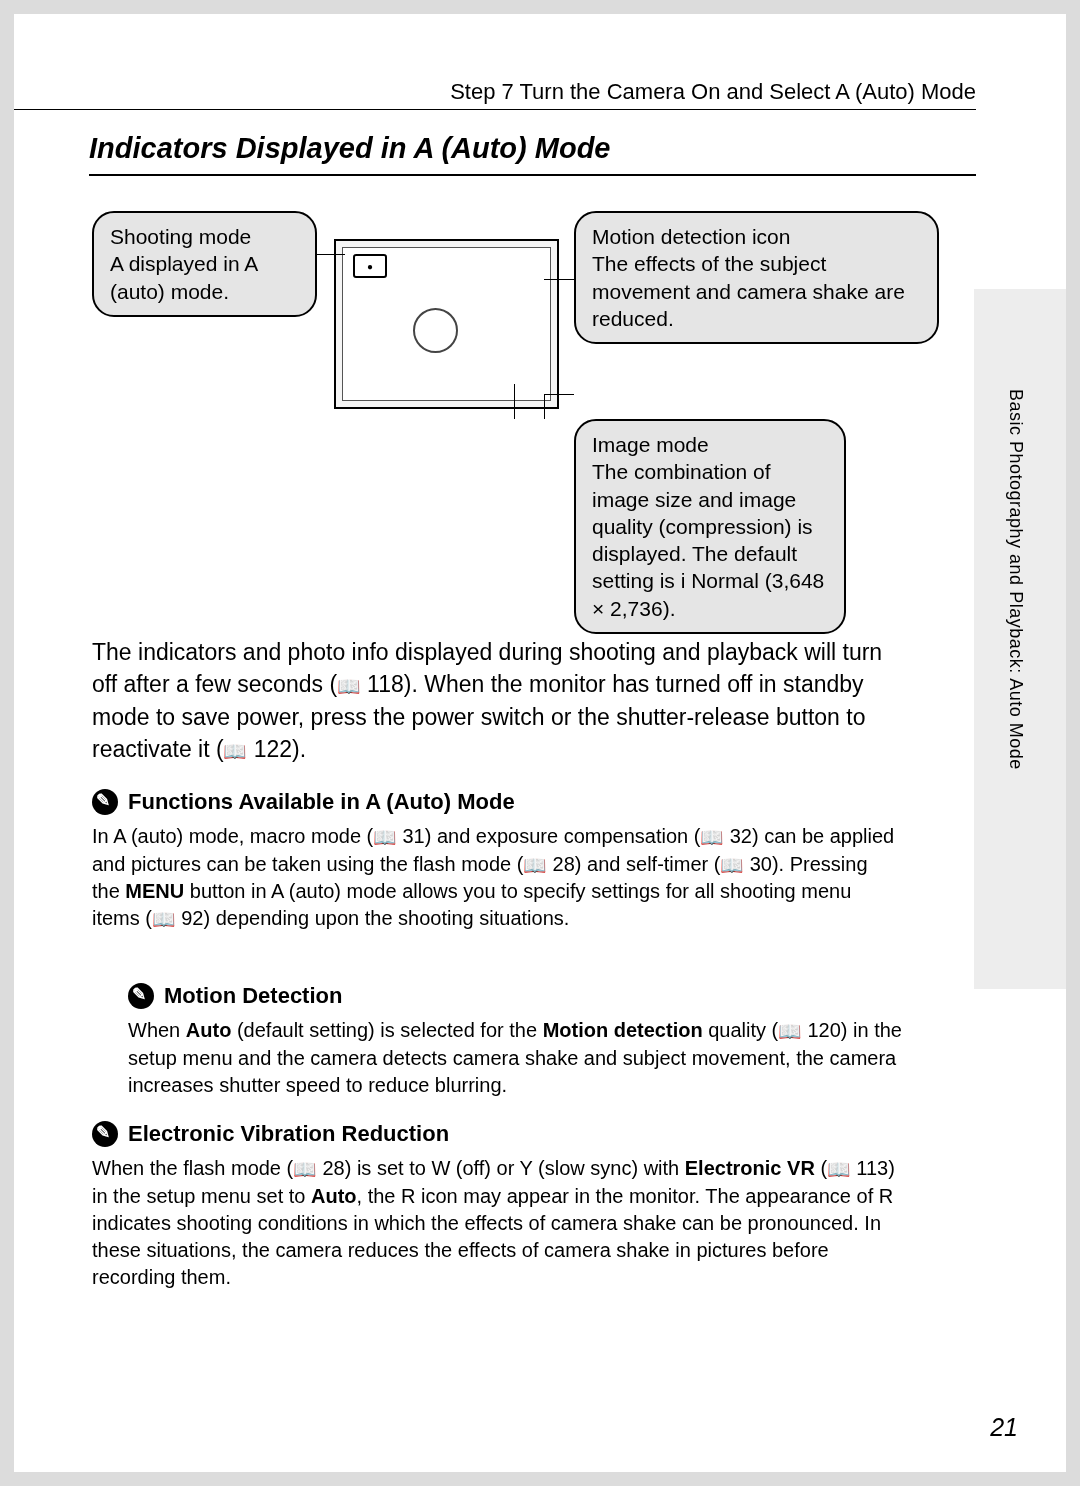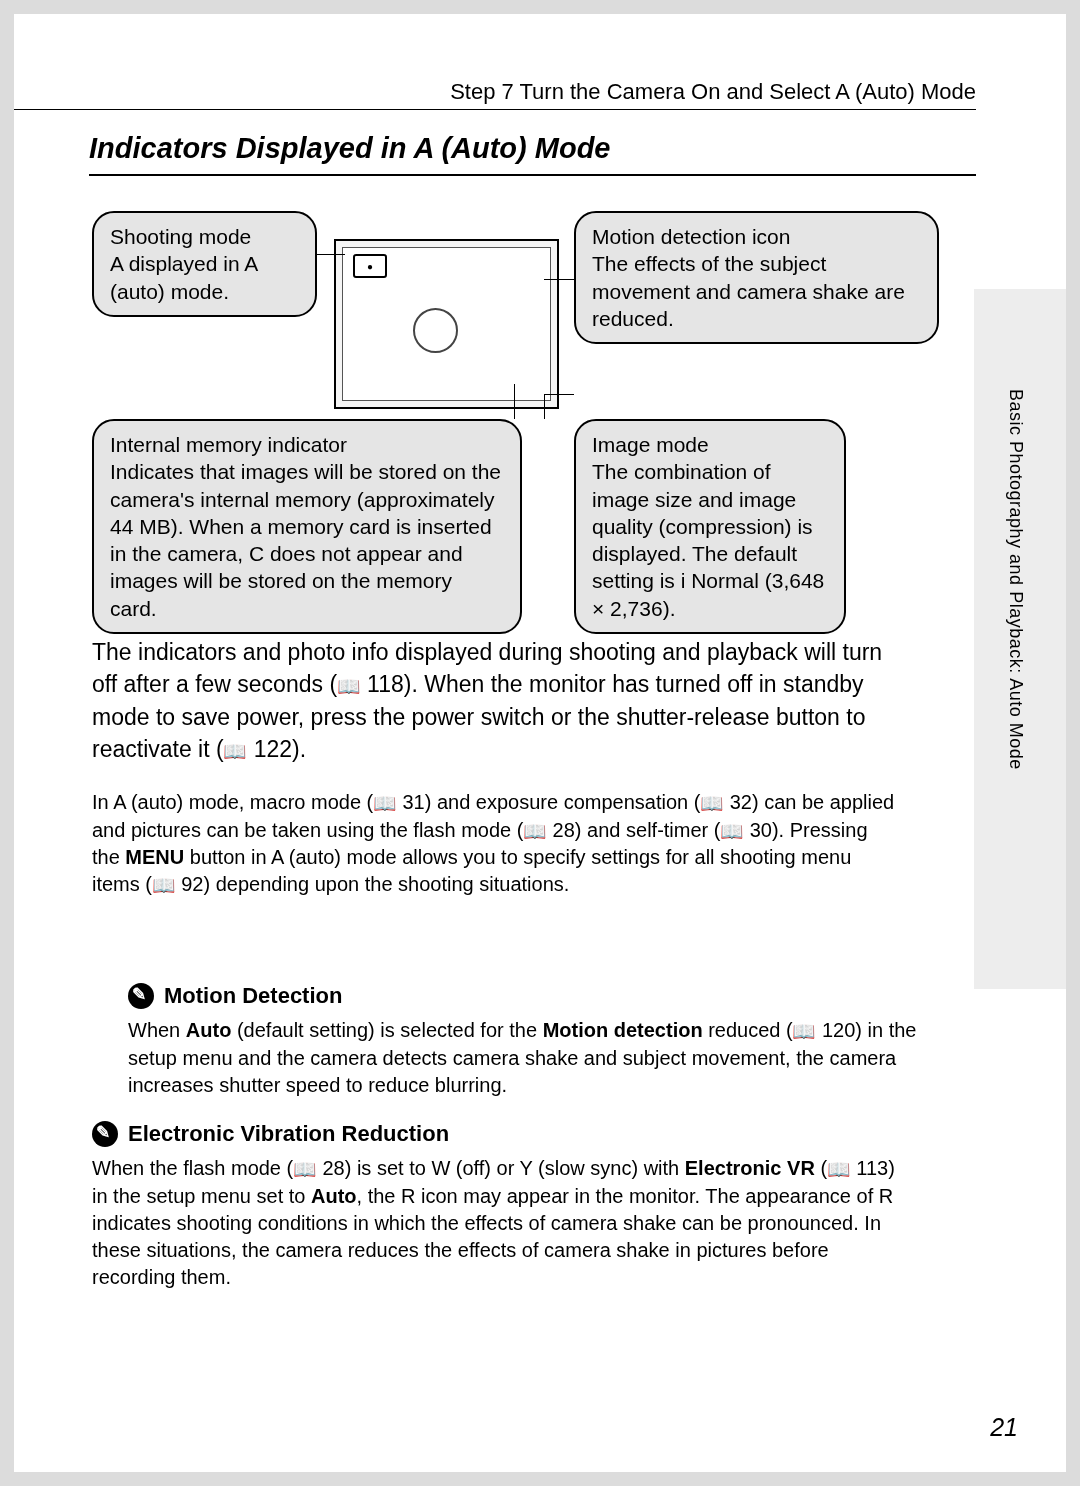--- a/index.html
+++ b/index.html
@@ -183,56 +183,59 @@
   <div class="header-rule"></div>
 
   <div class="main-heading">Indicators Displayed in A   (Auto) Mode</div>
   <div class="section-rule"></div>
 
   <div class="side-tab"></div>
   <div class="side-text">Basic Photography and Playback: Auto Mode</div>
 
   <div class="callout co-shoot">Shooting mode<br>A      displayed in A (auto) mode.</div>
   <div class="callout co-motion">Motion detection icon<br>The effects of the subject movement and camera shake are reduced.</div>
-  <div class="callout co-internal">Internal memory indicator<br>Indicates that images will be stored on the camera's internal memory (approximately 44 MB). When a memory card is inserted in the camera, C   does not appear and images will be stored on the memory card.</div>
   <div class="callout co-image">Image mode<br>The combination of image size and image quality (compression) is displayed. The default setting is i Normal (3,648 × 2,736).</div>
 
   <div class="illus">
     <div class="illus-inner">
       <div class="cam-box"></div>
       <div class="circ"></div>
     </div>
   </div>
 
   <div class="lead" style="left:303px; top:240px; width:28px;"></div>
   <div class="lead" style="left:530px; top:265px; width:30px;"></div>
   <div class="leadv" style="left:500px; top:370px; height:35px;"></div>
   <div class="leadv" style="left:530px; top:380px; height:25px;"></div>
   <div class="lead" style="left:530px; top:380px; width:30px;"></div>
 
   <div class="body-text">
     <span>The indicators and photo info displayed during shooting and playback will turn off after a few seconds (</span><span class="book-icon">📖</span><span> 118). When the monitor has turned off in standby mode to save power, press the power switch or the shutter-release button to reactivate it (</span><span class="book-icon">📖</span><span> 122).</span>
   </div>
 
   <div class="note-block note1">
+    <div class="note-head">
+      <span class="pencil-icon"></span>
+      <span>Functions Available in A   (Auto) Mode</span>
+    </div>
     <div class="note-body">
       <p>
         <span>In A   (auto) mode, macro mode (</span><span class="book-icon">📖</span><span> 31) and exposure compensation (</span><span class="book-icon">📖</span><span> 32) can be applied and pictures can be taken using the flash mode (</span><span class="book-icon">📖</span><span> 28) and self-timer (</span><span class="book-icon">📖</span><span> 30). Pressing the </span><b>MENU</b><span> button in A   (auto) mode allows you to specify settings for all shooting menu items (</span><span class="book-icon">📖</span><span> 92) depending upon the shooting situations.</span>
       </p>
     </div>
   </div>
 
   <div class="note-block note2">
     <div class="note-head">
       <span class="pencil-icon"></span>
       <span>Motion Detection</span>
     </div>
     <div class="note-body">
       <p>
-        <span>When </span><b>Auto</b><span> (default setting) is selected for the </span><b>Motion detection</b><span> reduced (</span><span class="book-icon">📖</span><span> 120) in the setup menu and the camera detects camera shake and subject movement, the camera increases shutter speed to reduce blurring.</span>
+        <span>When </span><b>Auto</b><span> (default setting) is selected for the </span><b>Motion detection</b><span> quality (</span><span class="book-icon">📖</span><span> 120) in the setup menu and the camera detects camera shake and subject movement, the camera increases shutter speed to reduce blurring.</span>
       </p>
     </div>
   </div>
 
   <div class="note-block note3">
     <div class="note-head">
       <span class="pencil-icon"></span>
       <span>Electronic Vibration Reduction</span>
     </div>
     <div class="note-body">

